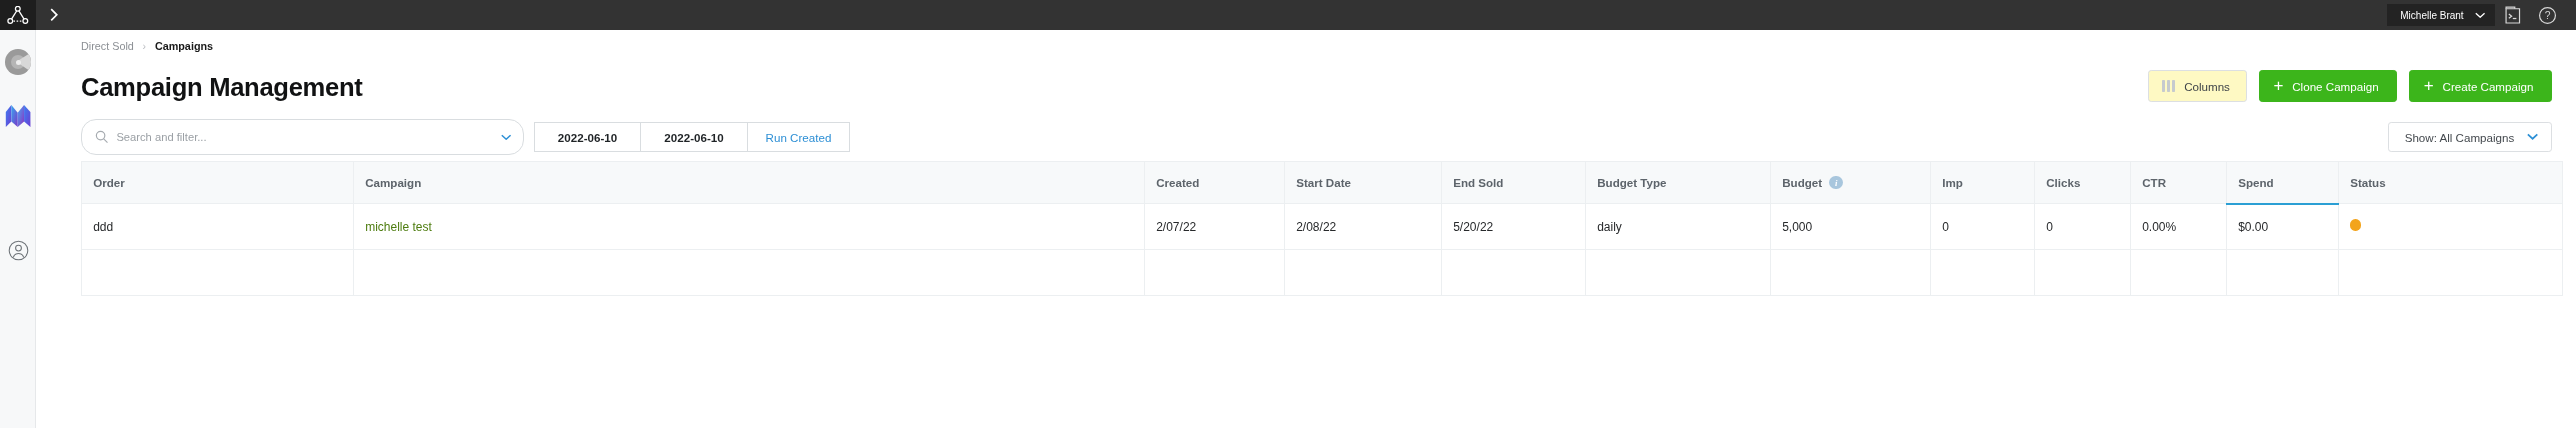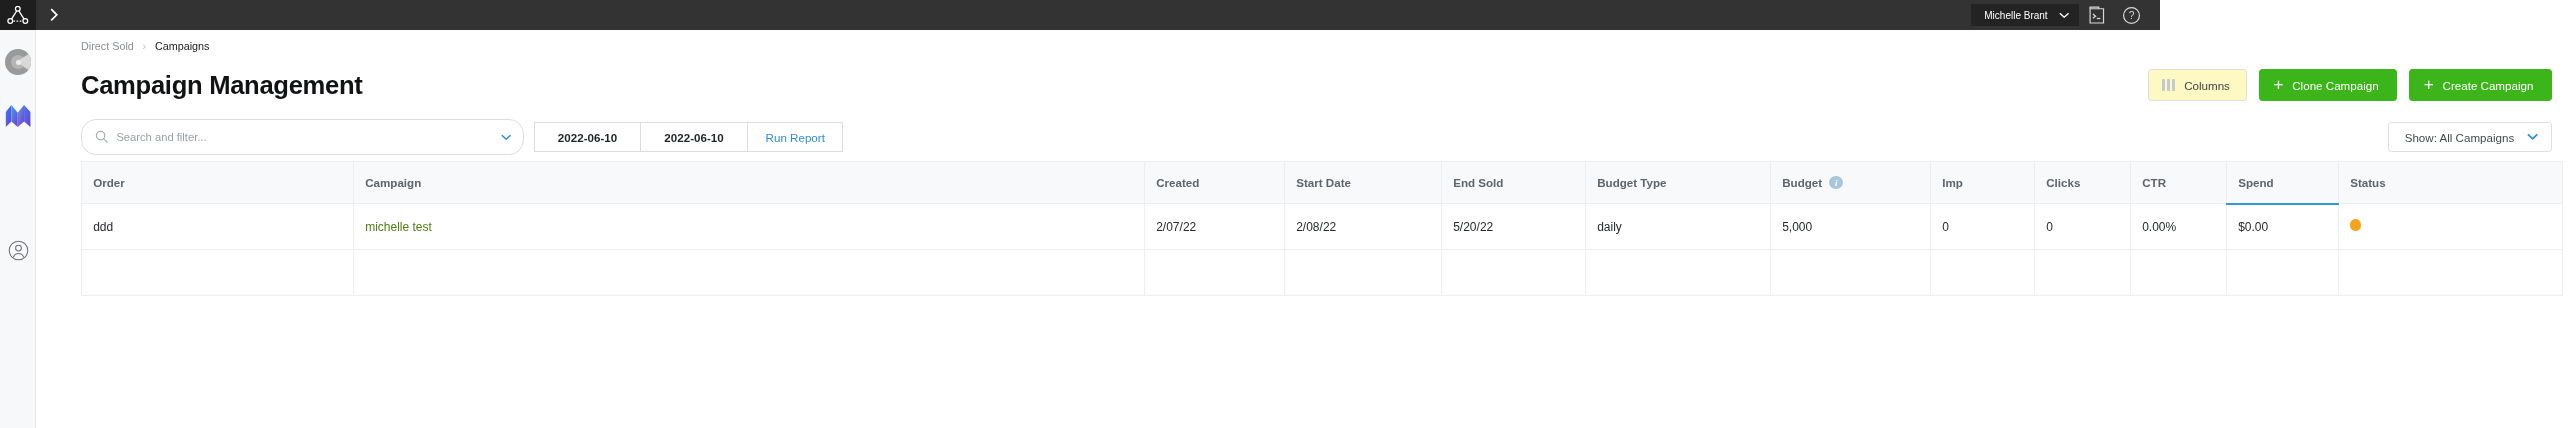--- a/index.html
+++ b/index.html
@@ -54,21 +54,21 @@
   .disc-wedge {
     position: absolute; right: -1.6px; top: 2.4px;
     width: 16px; height: 21px;
     background: #d8d8d8;
     clip-path: polygon(0% 48%, 100% 0%, 100% 100%);
   }
 
   
   .topbar {
     position: absolute; left: 36px; top: 0;
-    width: 2124px; height: 30px;
+    width: 2540px; height: 30px;
     background: #333333;
     display: flex; align-items: center;
   }
   .nav-toggle {
     width: 37px; height: 30px;
     display: flex; align-items: center; justify-content: center;
     cursor: pointer;
   }
   .topbar-right {
     margin-left: auto; display: flex; align-items: center;
@@ -95,27 +95,27 @@
     position: absolute; left: 36px; top: 30px;
     width: 2540px; height: 33px;
     background: #ffffff;
     display: flex; align-items: center;
     padding-left: 45px;
     font-size: 10.8px;
     border-bottom: 0.8px solid #ffffff;
   }
   .crumb-muted { color: #8b8f94; cursor: pointer; }
   .crumb-sep { color: #b9bcc0; margin: 0 8.8px; font-size: 10.4px; }
-  .crumb-active { color: #1a1a1a; font-weight: 400; cursor: default; }
+  .crumb-active { color: #1a1a1a; font-weight: 700; cursor: default; }
 
   
   .page-head {
-    position: absolute; left: 36px; top: 60px;
+    position: absolute; left: 36px; top: 52px;
     width: 2540px; height: 50px;
-    display: flex; align-items: center;
+    display: flex; align-items: flex-end;
     padding: 0 24px 0 45px;
     gap: 21px;
   }
   .page-title {
     font-size: 25.6px; font-weight: 700; color: #111213;
     letter-spacing: -0.3px;
   }
   .head-actions { margin-left: auto; display: flex; align-items: center; gap: 12px; }
 
   .btn {
@@ -369,21 +369,21 @@
       </svg>
       <input type="text" placeholder="Search and filter..." style="">
       <svg width="10.4" height="6.4" viewBox="0 0 13 8">
         <polyline points="1,1.5 6.5,6.5 12,1.5" fill="none" stroke="#2d90d6" stroke-width="1.9"></polyline>
       </svg>
     </label>
 
     <div class="date-group">
       <div class="date-box">2022-06-10</div>
       <div class="date-box">2022-06-10</div>
-      <div class="run-report">Run Report</div>
+      <div class="run-report">Run Created</div>
     </div>
 
     <div class="show-select">
       <span>Show: All Campaigns</span>
       <svg width="11.2" height="7.2" viewBox="0 0 13 8">
         <polyline points="1,1.5 6.5,6.5 12,1.5" fill="none" stroke="#2d90d6" stroke-width="2"></polyline>
       </svg>
     </div>
   </div>
 

